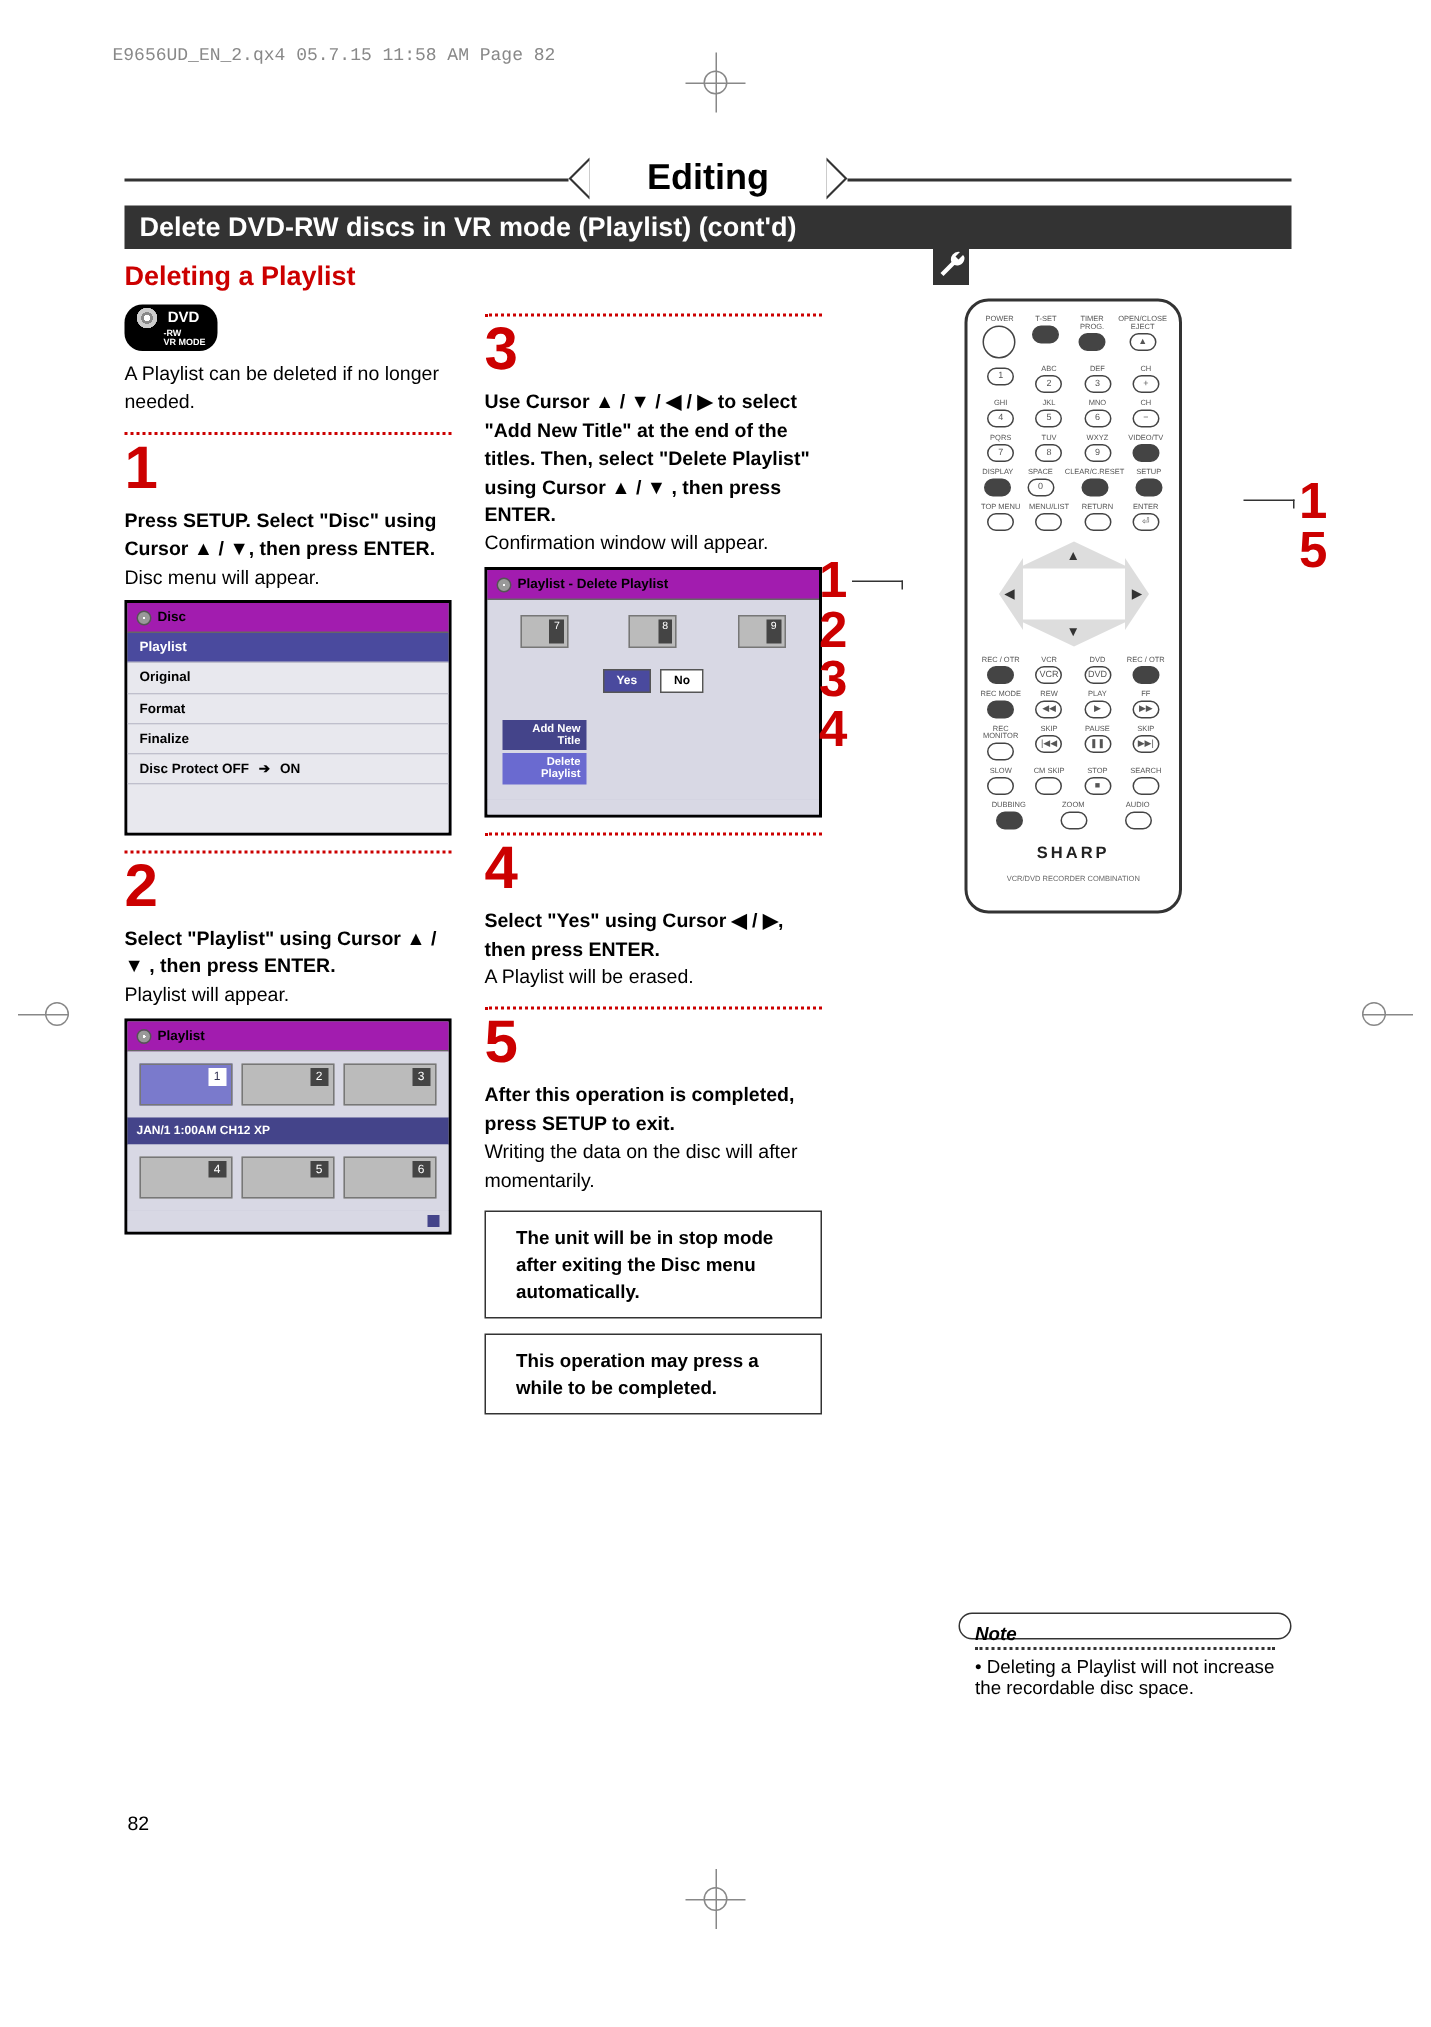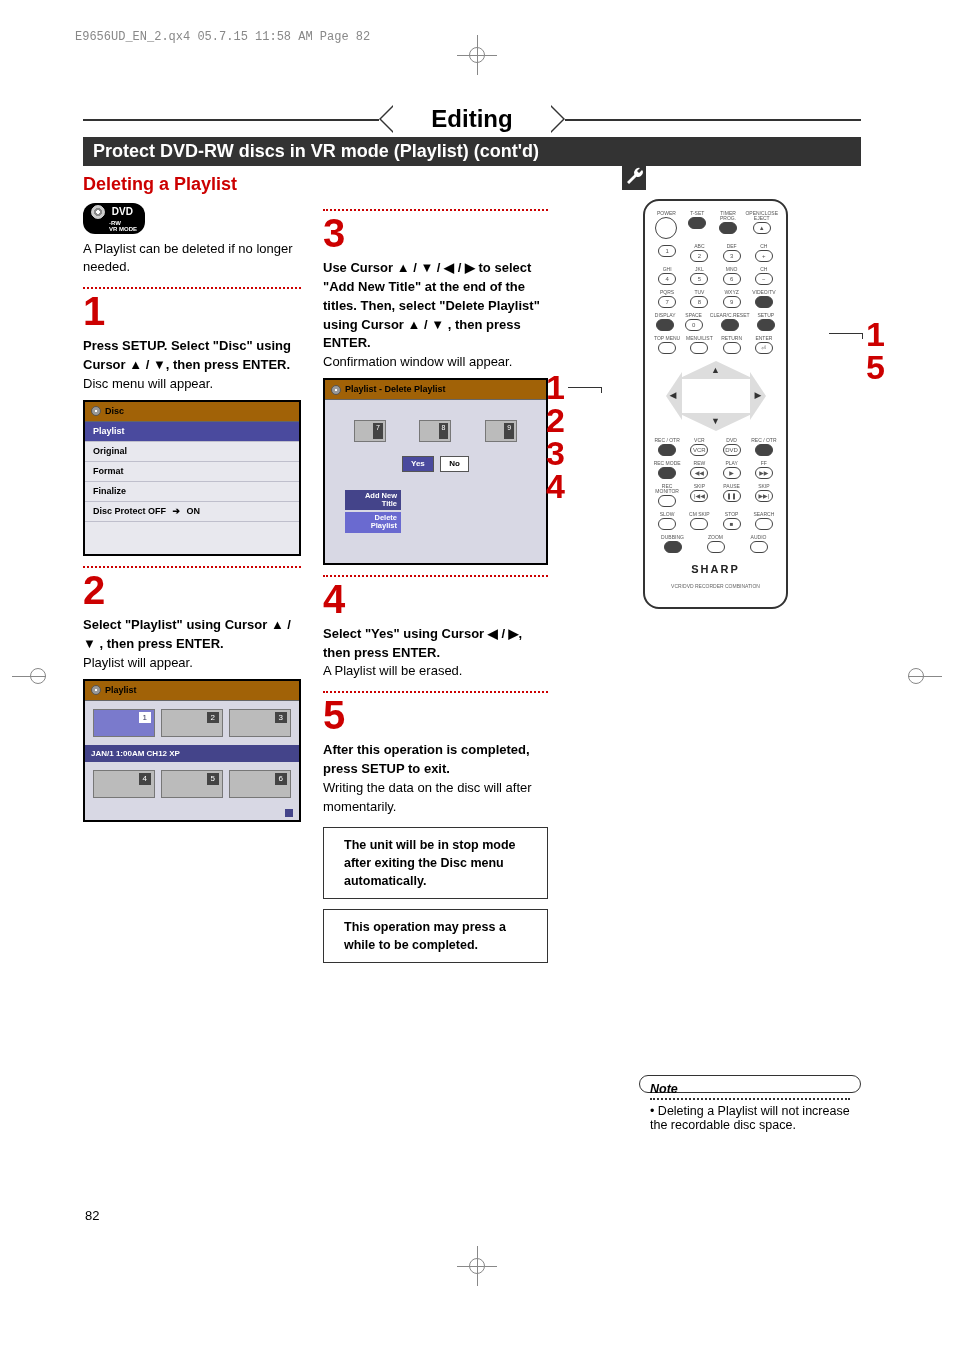--- a/index.html
+++ b/index.html
@@ -96,42 +96,42 @@
   .callout {
     border:1px solid #333; padding:8px 20px; margin:10px 0; font-weight:bold;
     font-size:12.5px;
   }
 
   
   .osd {
     background:#c8c8d8; border:2px solid #000; font-size:9px; color:#000;
     margin-top:6px;
   }
-  .osd .titlebar { background:#a16207; padding:3px 6px; font-weight:bold; border-bottom:1px solid #666;
+  .osd .titlebar { background:#a21caf; padding:3px 6px; font-weight:bold; border-bottom:1px solid #666;
     display:flex; align-items:center; gap:4px; }
   .osd .titlebar .disc-i { width:10px; height:10px; border:1px solid #555; border-radius:50%;
     background:radial-gradient(circle,#fff 0 1px,#999 1px 5px); }
   .osd-menu .row { background:#e8e8ee; padding:3px 8px; border-bottom:1px solid #bfbfcc; font-weight:bold; }
   .osd-menu .row.sel { background:#4a4a9e; color:#fff; }
   .osd-menu .pad { height:32px; background:#e8e8ee; }
   .osd-menu .row .sep { margin:0 4px; }
 
   .osd-thumbs .grid { display:grid; grid-template-columns:repeat(3,1fr); gap:6px;
     padding:8px; background:#d8d8e4; }
   .osd-thumbs .cell { height:28px; background:#bbb; border:1px solid #777; position:relative;
     display:flex; align-items:flex-start; justify-content:flex-end; padding:2px 3px; }
   .osd-thumbs .cell .n { background:#444; color:#fff; font-size:8px; padding:0 4px; }
   .osd-thumbs .cell.active { background:#7a7acc; }
   .osd-thumbs .cell.active .n { background:#fff; color:#335; }
   .osd-thumbs .info { background:#44448a; color:#fff; font-size:8px; font-weight:bold;
     padding:3px 6px; }
   .osd-thumbs .foot { height:14px; background:#d8d8e4; position:relative; }
   .osd-thumbs .foot .sq { position:absolute; right:6px; top:3px; width:8px; height:8px; background:#44448a; }
 
-  .osd-confirm .mid { background:#d8d8e4; padding:20px; }
+  .osd-confirm .mid { background:#d8d8e4; padding:10px; }
   .osd-confirm .thumbrow { display:flex; gap:16px; justify-content:space-around; margin-bottom:14px; }
   .osd-confirm .th { width:32px; height:22px; background:#bbb; border:1px solid #777;
     display:flex; justify-content:flex-end; padding:2px; }
   .osd-confirm .th .n { background:#444; color:#fff; font-size:7px; padding:0 3px; }
   .osd-confirm .btns { text-align:center; }
   .osd-confirm .btn { display:inline-block; background:#fff; border:1px solid #555;
     padding:1px 8px; font-size:8px; font-weight:bold; margin:0 2px; }
   .osd-confirm .btn.sel { background:#4a4a9e; color:#fff; }
   .osd-confirm .sidebtns { display:flex; flex-direction:column; gap:2px; margin-top:18px; }
   .osd-confirm .sbtn { background:#44448a; color:#fff; font-size:7.5px; font-weight:bold;
@@ -219,21 +219,21 @@
 
 <div class="content">
 
   <div class="title-banner">
     <div class="rule-left"></div><div class="chev-l"></div>
     <h1>Editing</h1>
     <div class="chev-r"></div><div class="rule-right"></div>
   </div>
 
   <div class="sub-banner">
-    <span>Protect DVD-RW discs in VR mode (Playlist) (cont'd)</span>
+    <span>Delete DVD-RW discs in VR mode (Playlist) (cont'd)</span>
     <span class="tool-icon">
       <svg viewBox="0 0 24 24">
           <path fill="#fff" d="M21 6a5 5 0 0 1-6.7 4.7L7 18l-2-2 7.3-7.3A5 5 0 0 1 18 2l-3 3 2 2 3-3c.6.6 1 1.3 1 2z"></path>
         </svg>
     </span>
   </div>
 
   <div class="section-title">Deleting a Playlist</div>
 
   <div class="columns">

